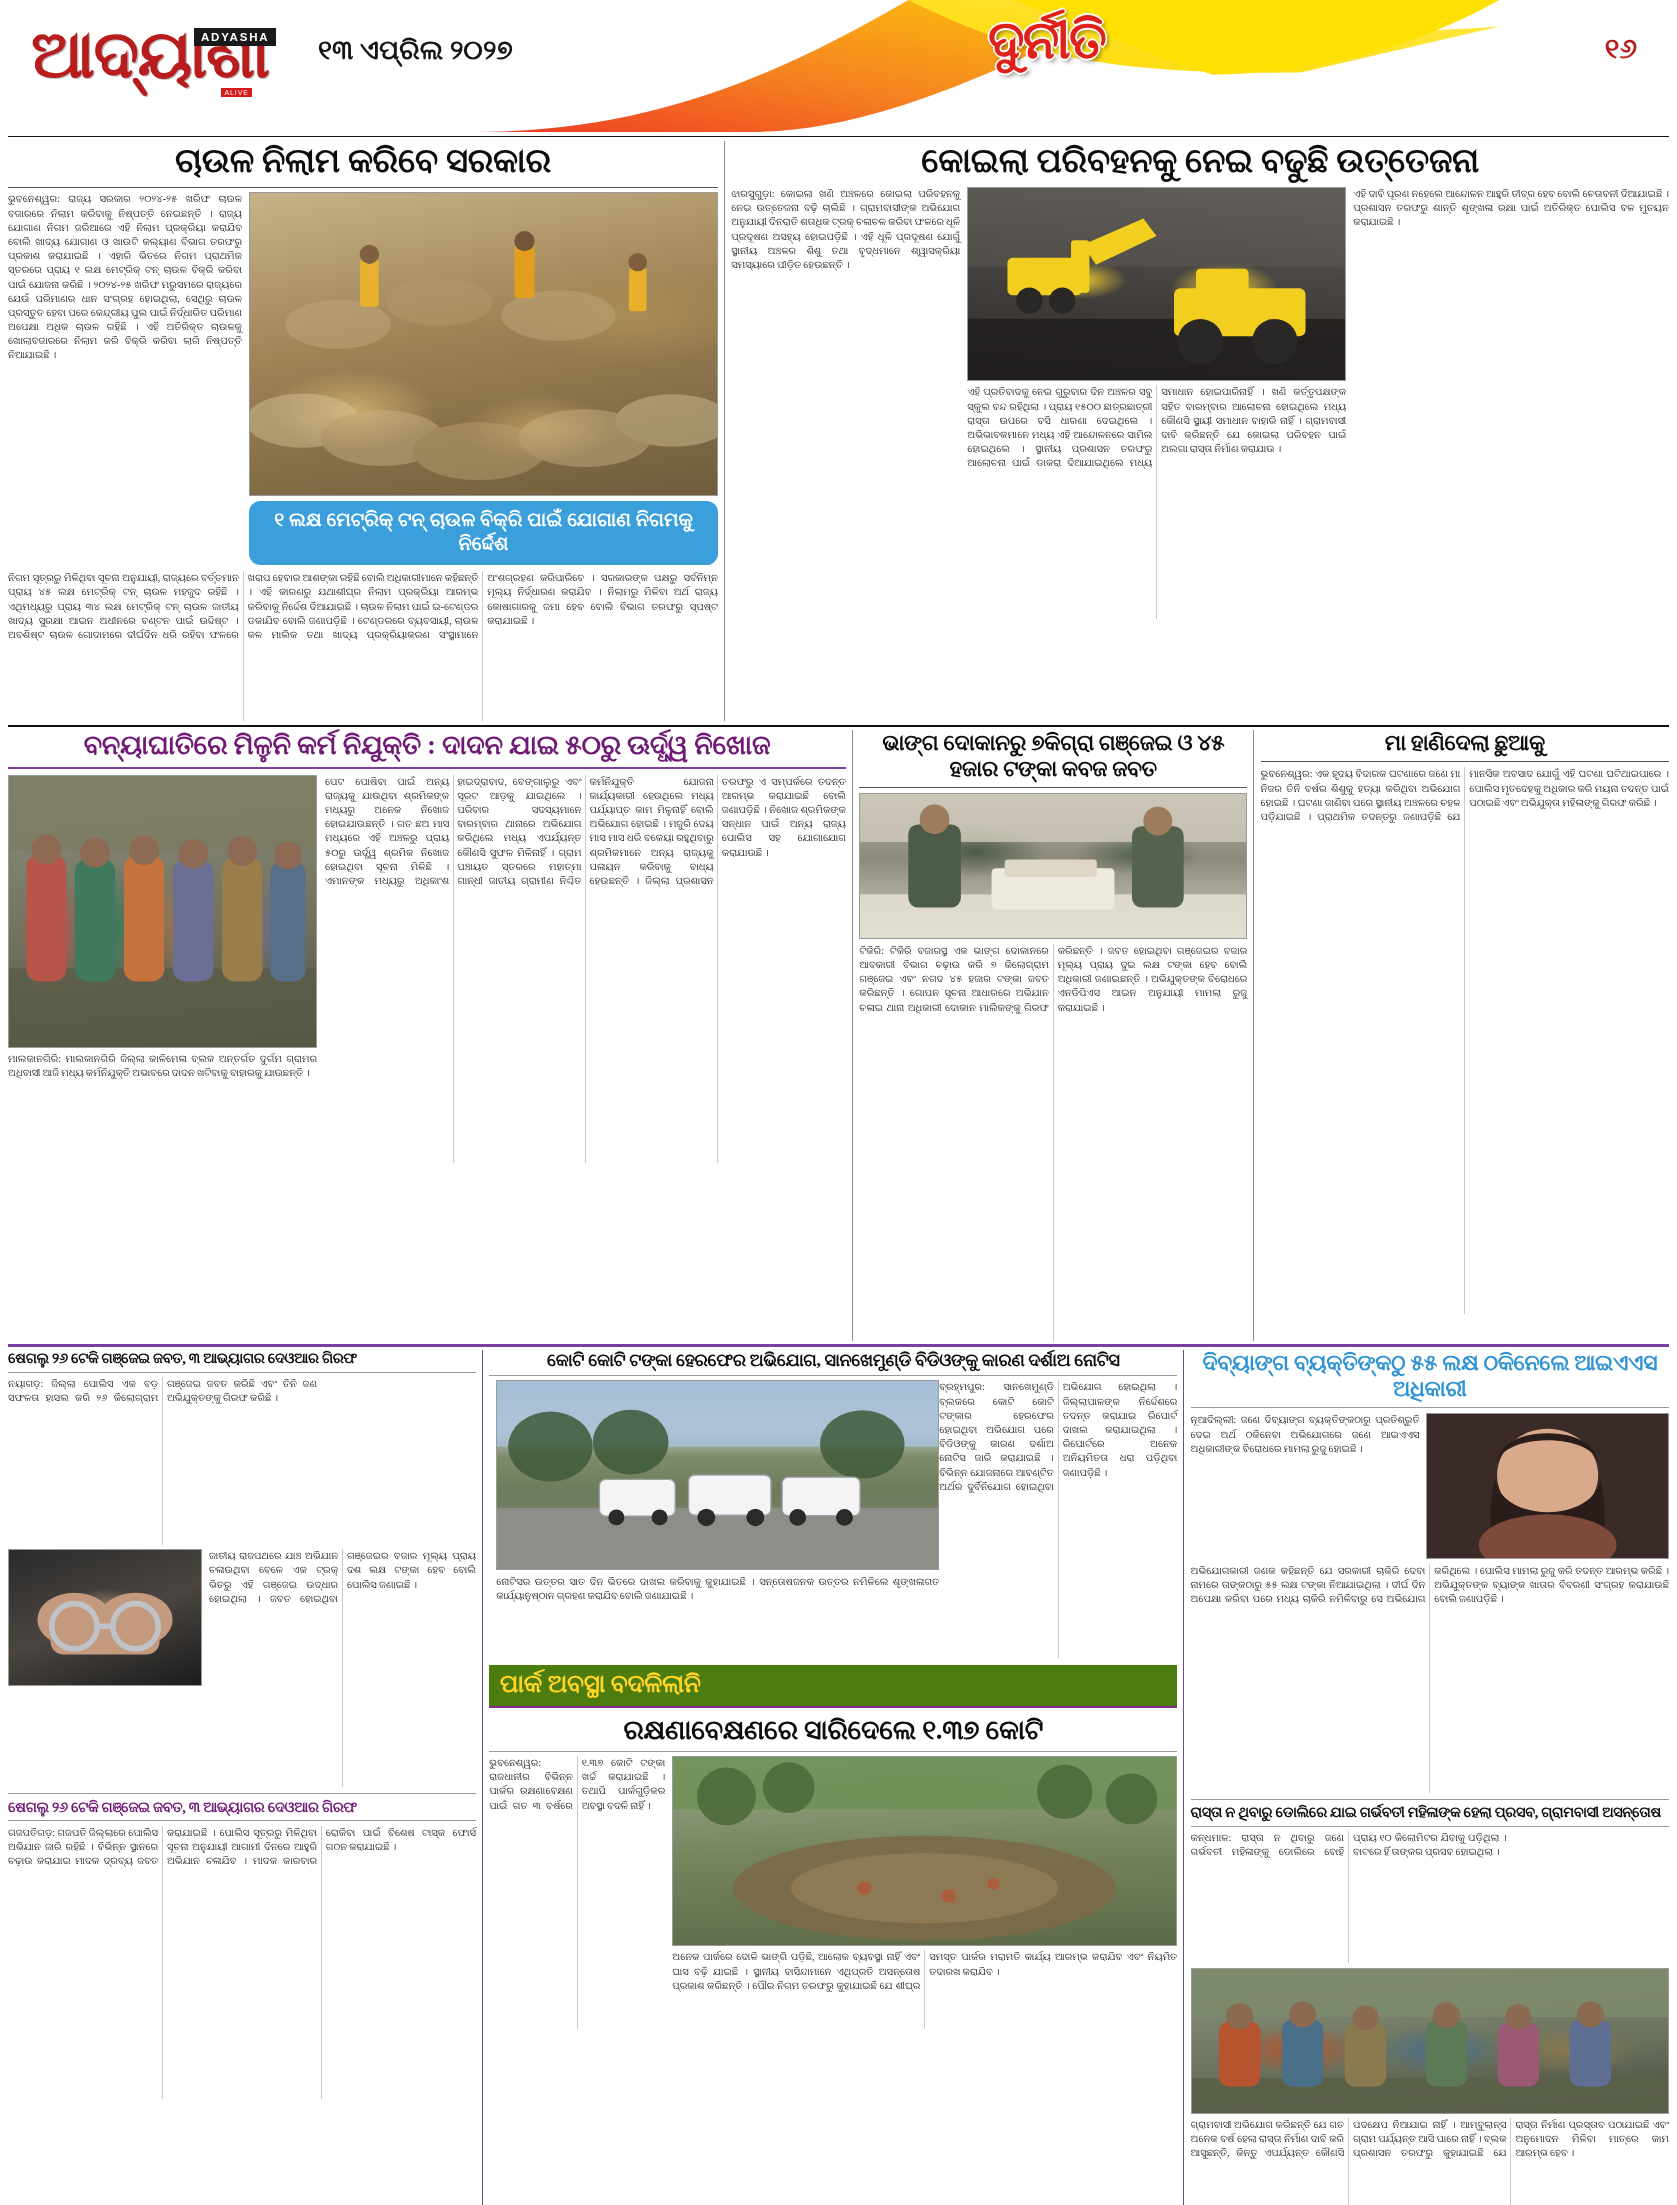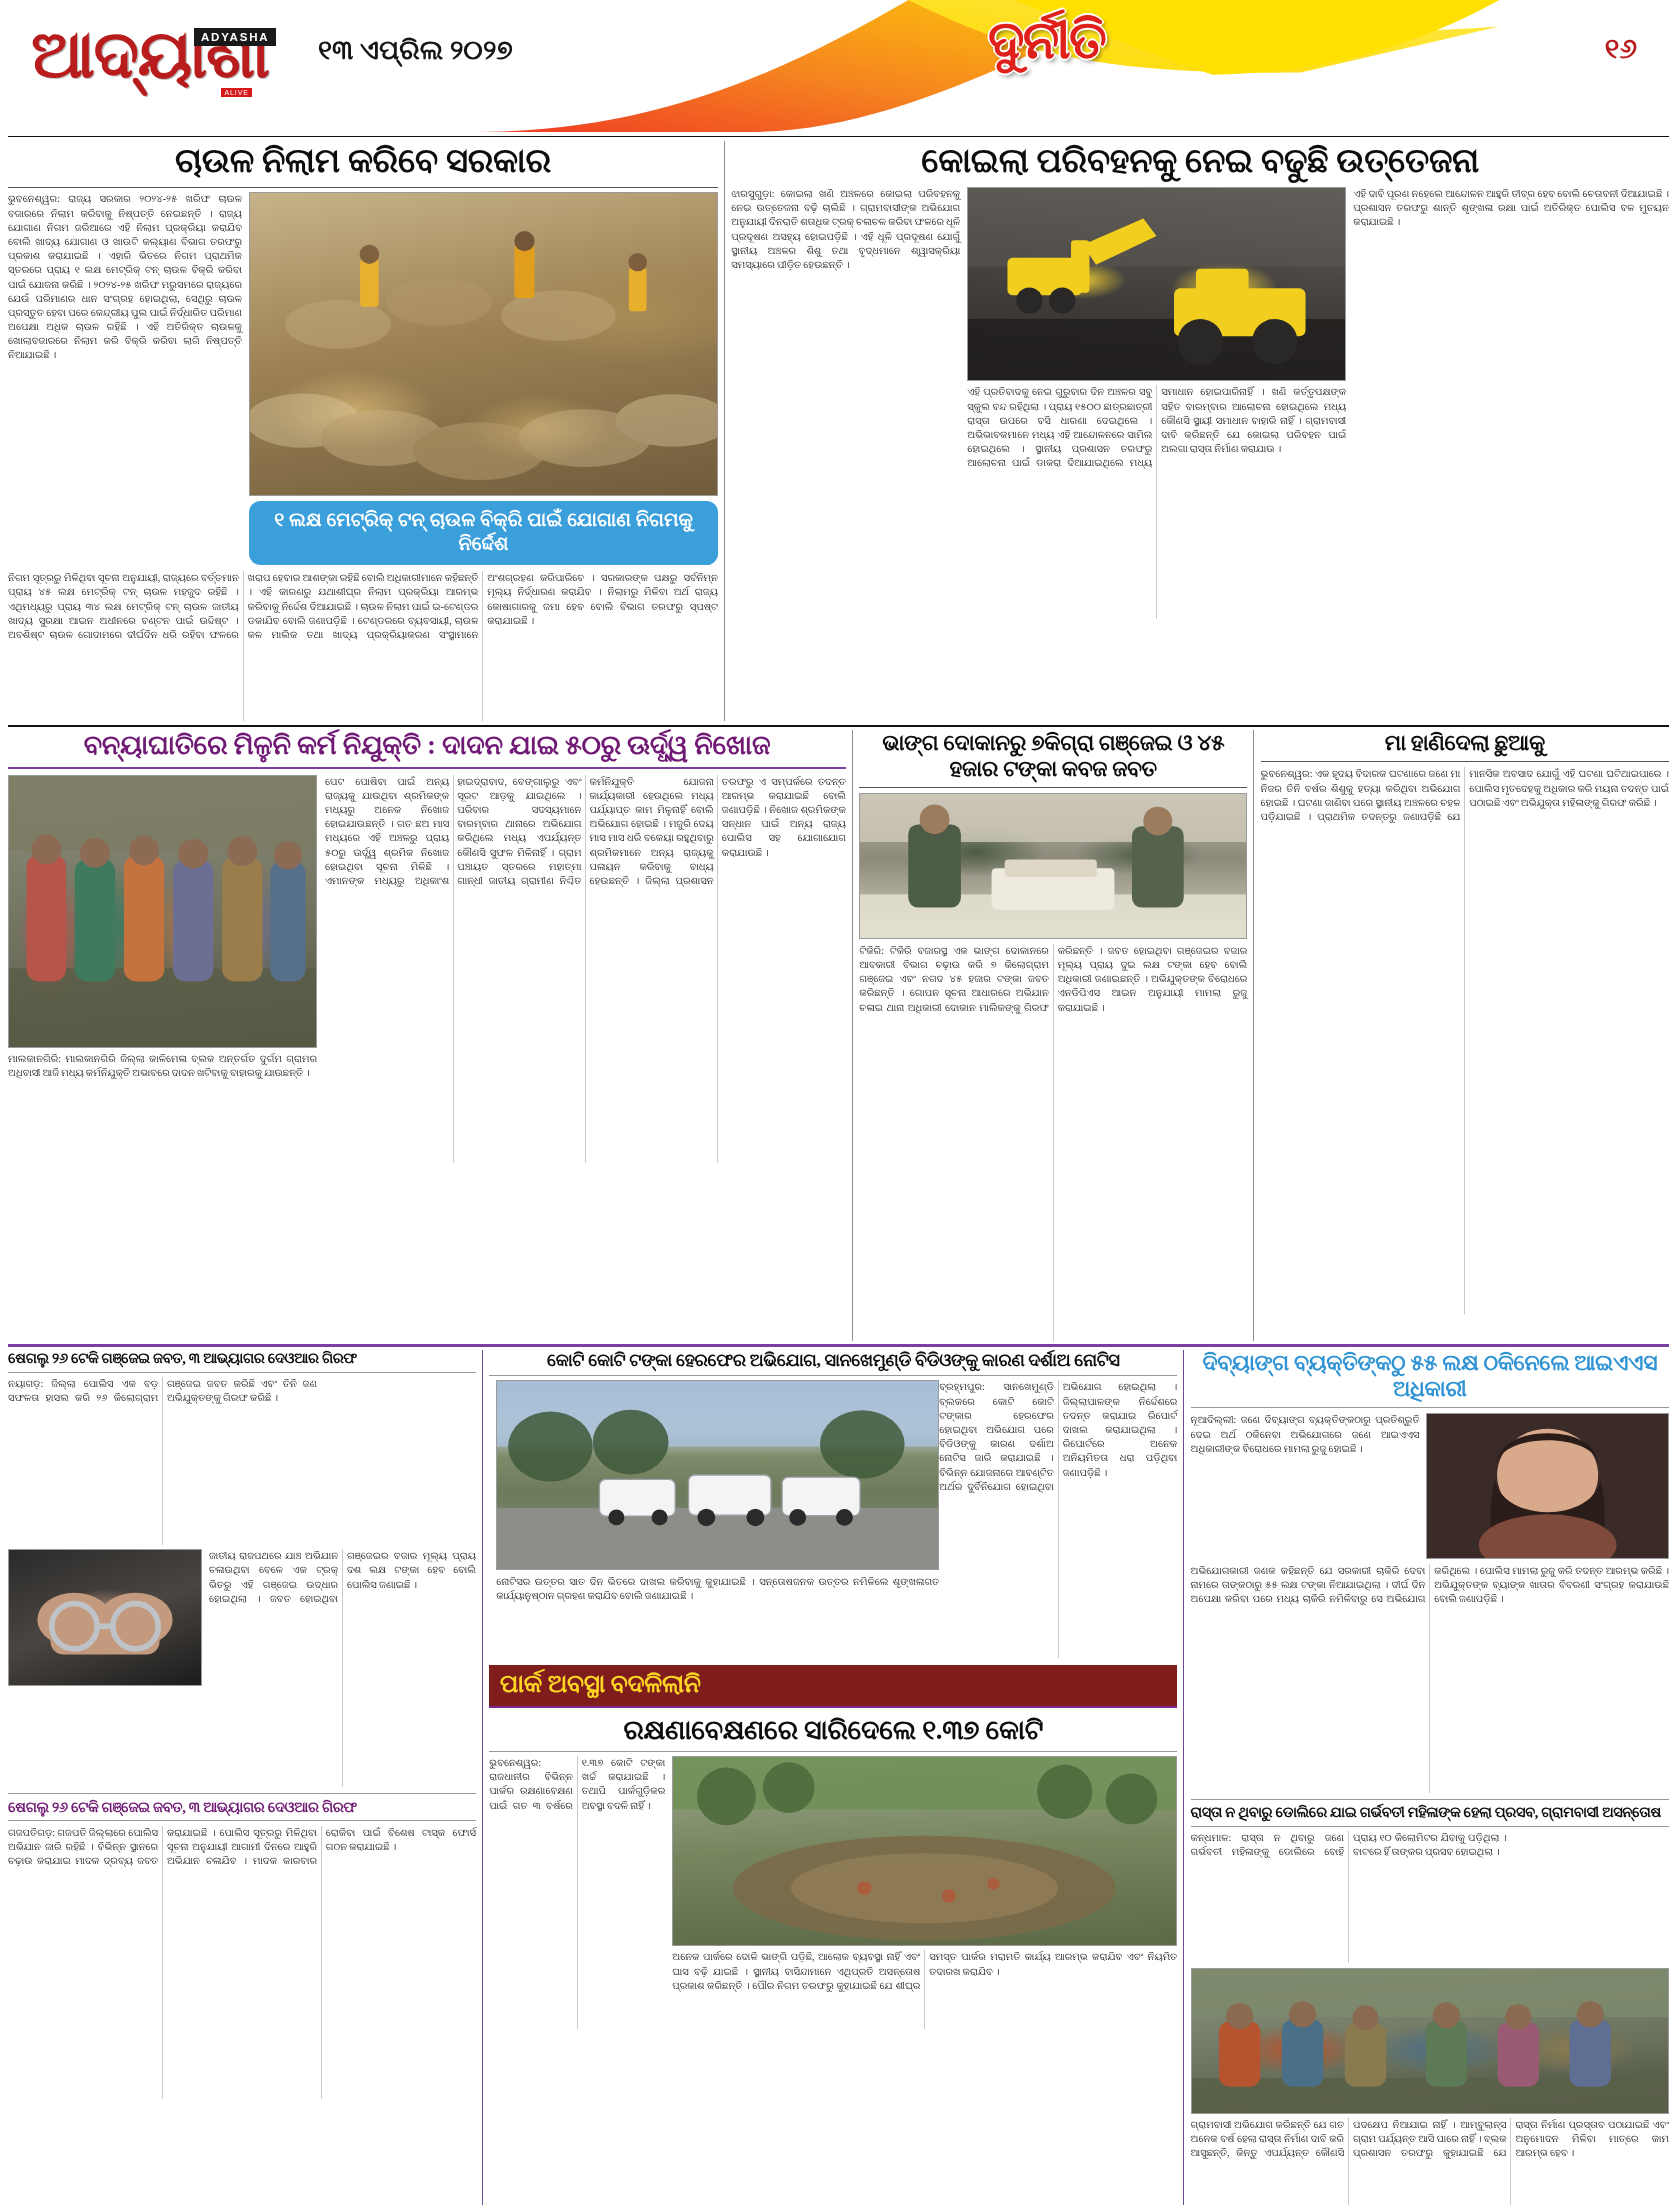--- a/index.html
+++ b/index.html
@@ -157,21 +157,21 @@
   .banner-red .dot {
     position: absolute;
     left: 8px; top: 50%;
     transform: translateY(-50%);
     width: 27px; height: 27px;
     border-radius: 50%;
     background: #1d1d1d;
   }
 
   .banner-purple {
-    background: #7f1d1d;
+    background: #4d7c0f;
     color: #ffd525;
     font-family: "Liberation Serif", serif;
     font-weight: bold;
     font-size: 25px;
     padding: 5.3px 10.6px 7px 10.6px;
     border-bottom: 2.6px solid #7d2a8b;
     letter-spacing: -0.4px;
   }
 
   .cap-blue {

